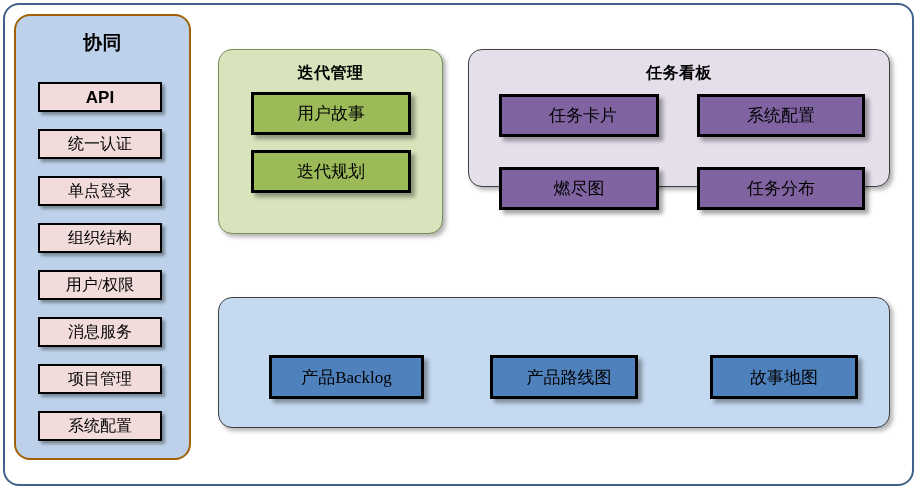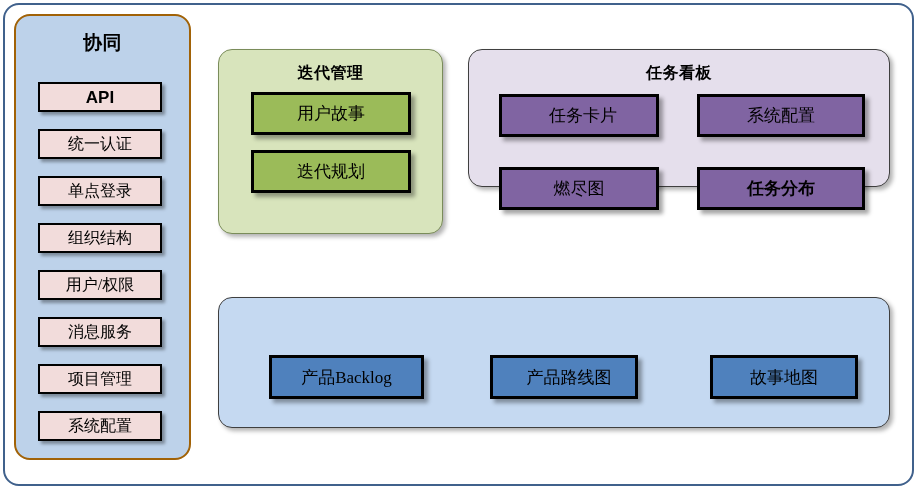--- a/index.html
+++ b/index.html
@@ -111,21 +111,21 @@
     display: flex;
     align-items: center;
     justify-content: center;
     color: #000000;
     font-size: 17px;
     line-height: 1;
   }
   .chip.green { background: #9bbb59; }
   .chip.purple { background: #8064a2; }
   .chip.blue { background: #4f81bd; }
-  .chip.bold { font-weight: bold; }
+  .chip.bold { font-weight: normal; }
 
   .chip-user-story  { left: 32px;  top: 42px;  width: 160px; height: 43px; }
   .chip-iter-plan   { left: 32px;  top: 100px; width: 160px; height: 43px; }
 
   
   .panel-taskboard {
     left: 468px;
     top: 49px;
     width: 422px;
     height: 138px;

